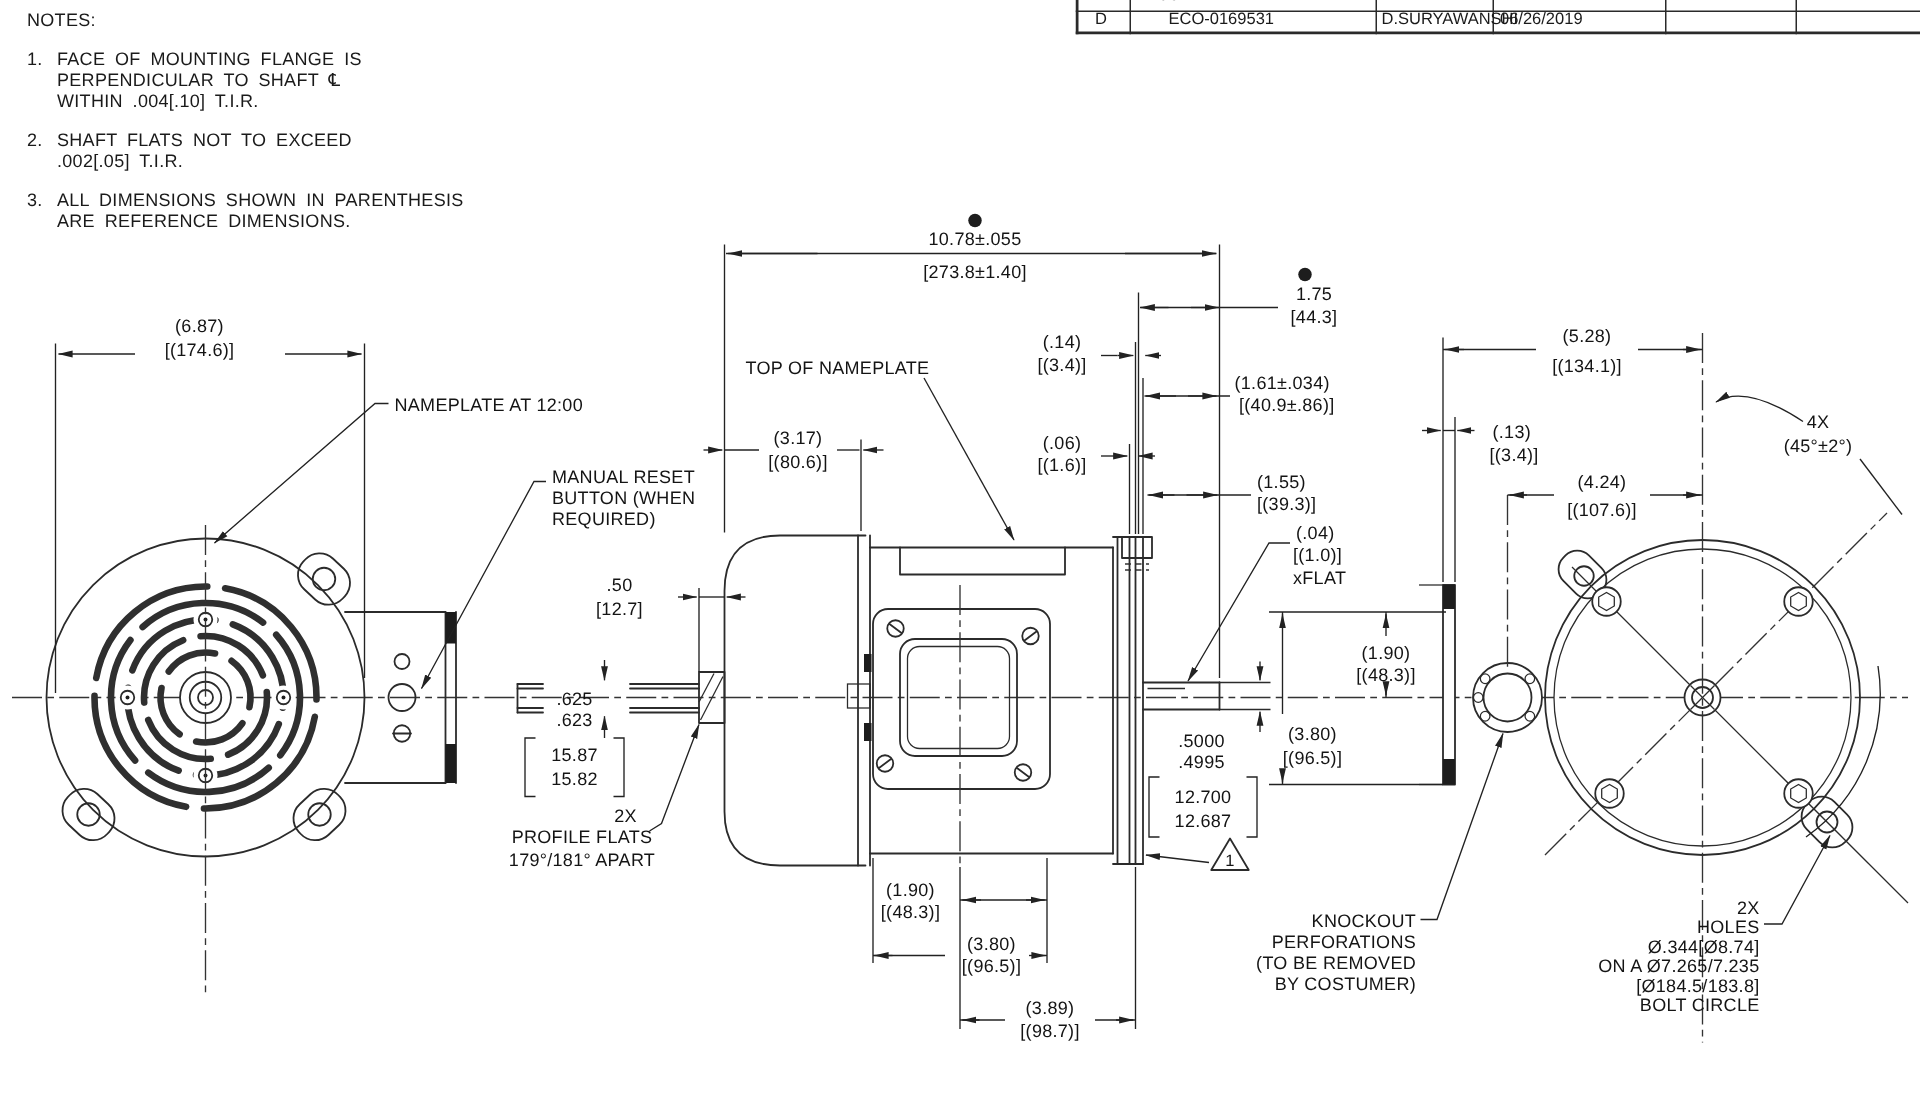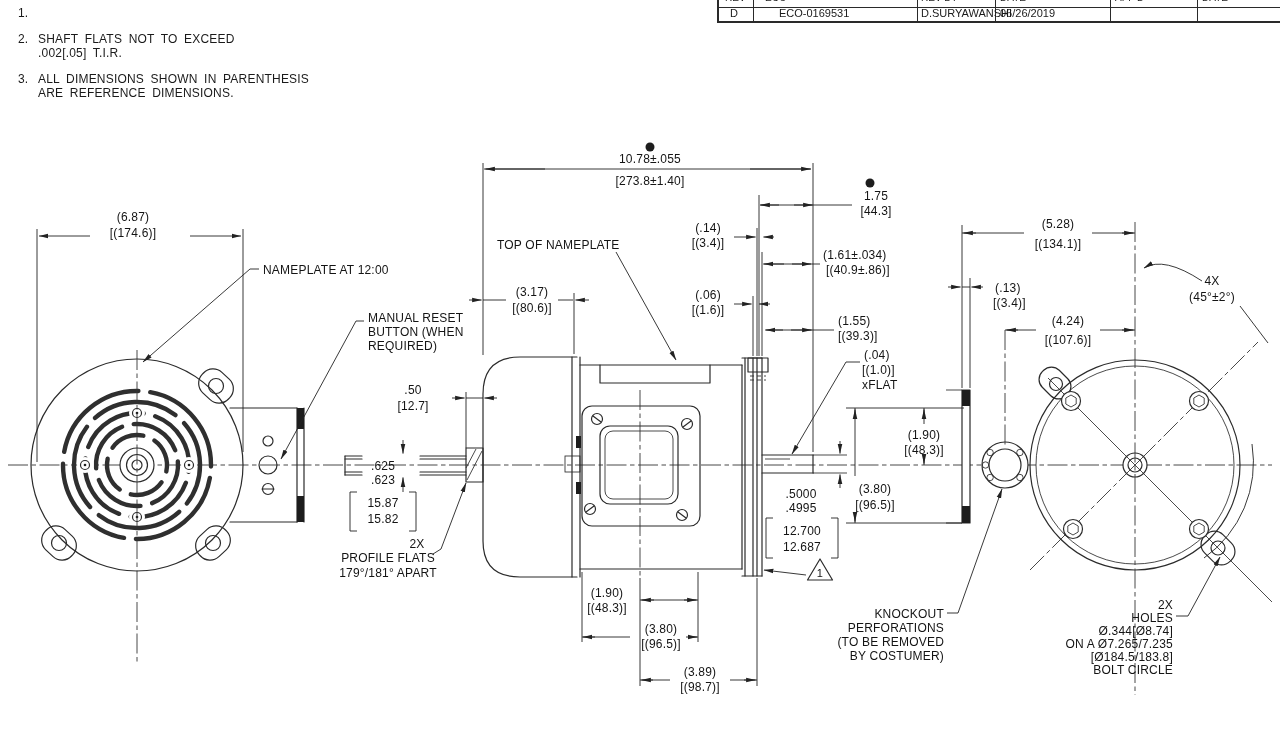--- a/index.html
+++ b/index.html
@@ -447,22 +447,28 @@
         <text class="te" x="1173" y="622">HOLES</text>
         <text class="te" x="1173" y="635">Ø.344[Ø8.74]</text>
         <text class="te" x="1173" y="648">ON A Ø7.265/7.235</text>
         <text class="te" x="1173" y="661">[Ø184.5/183.8]</text>
         <text class="te" x="1173" y="674">BOLT CIRCLE</text>
       </g>
     </g>
   </svg>
 
   <div class="notes">
+    <div class="notes-title">NOTES:</div>
     <div class="note">
       <span class="nnum">1.</span>
+      <span class="nlines">
+        <span>FACE OF MOUNTING FLANGE IS</span>
+        <span>PERPENDICULAR TO SHAFT ℄</span>
+        <span>WITHIN .004[.10] T.I.R.</span>
+      </span>
     </div>
     <div class="note">
       <span class="nnum">2.</span>
       <span class="nlines">
         <span>SHAFT FLATS NOT TO EXCEED</span>
         <span>.002[.05] T.I.R.</span>
       </span>
     </div>
     <div class="note">
       <span class="nnum">3.</span>

